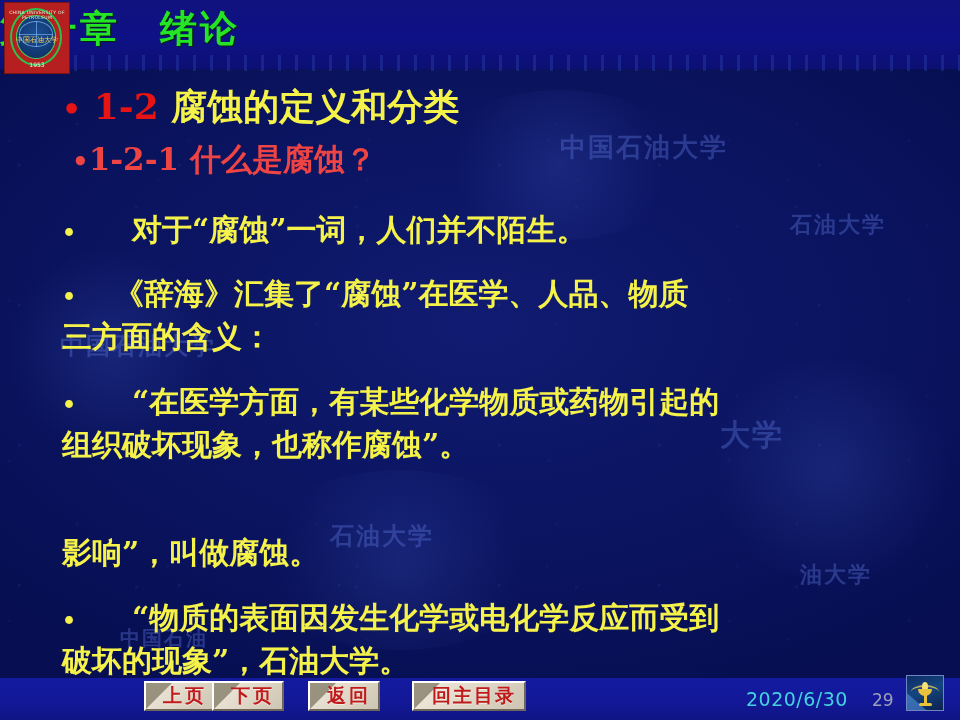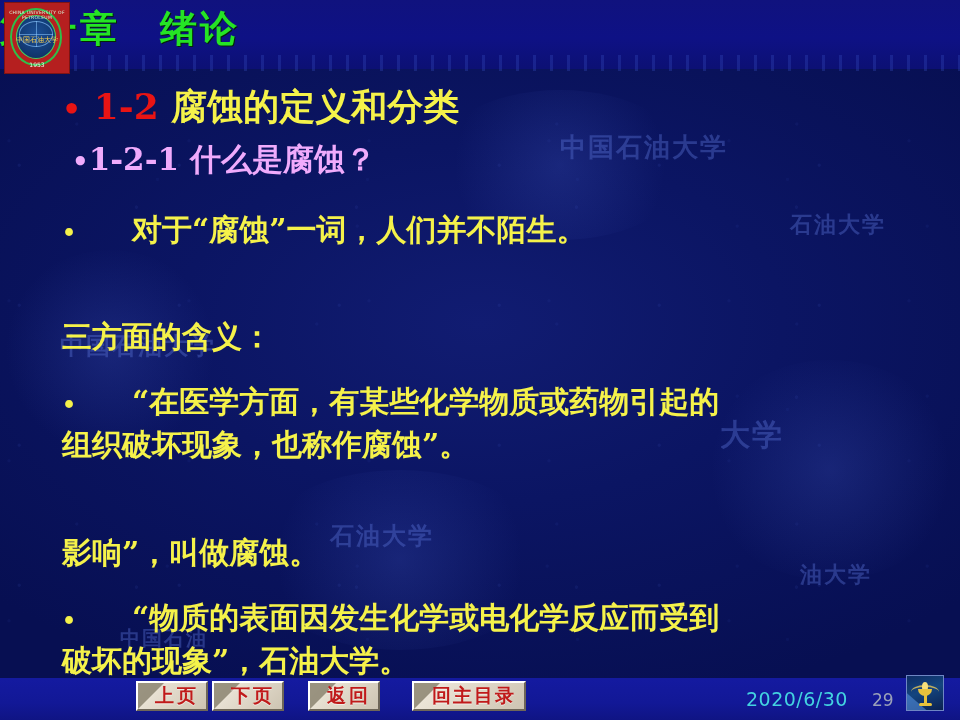--- a/index.html
+++ b/index.html
@@ -176,21 +176,21 @@
     font-size: 36px;
     font-weight: bold;
     color: #f5f24a;
   }
   .l-head1 .num { color: #e81414; }
   .l-head1 .bul  { color: #e81414; font-size: 30px; }
   .l-head2 {
     left: 72px; top: 72px;
     font-size: 31px;
     font-weight: bold;
-    color: #f0abfc;
+    color: #ef4444;
   }
   .l-head2 .bul { font-size: 26px; }
   .body-line {
     left: 62px;
     font-size: 30px;
     font-weight: bold;
     color: #f5f24a;
     letter-spacing: 0px;
   }
   .body-line .bul {
@@ -244,21 +244,21 @@
     justify-content: center;
     padding-left: 10px;
     box-sizing: border-box;
     color: #c01a1a;
     font-size: 19px;
     font-weight: bold;
     letter-spacing: 3px;
     font-family: "DejaVu Serif", "Liberation Serif", serif;
     text-shadow: 0 1px 0 rgba(255,255,255,0.5);
   }
-  #btn-prev { left: 136px; width: 72px; }
+  #btn-prev { left: 144px; width: 72px; }
   #btn-next { left: 212px; width: 72px; }
   #btn-back { left: 308px; width: 72px; }
   #btn-menu { left: 412px; width: 114px; }
   #btn-menu .lbl { letter-spacing: 2px; }
   #footer-date {
     position: absolute;
     left: 746px; top: 688px;
     font-size: 19px;
     color: #43d3e0;
     font-family: "DejaVu Sans", "Liberation Sans", sans-serif;
@@ -368,20 +368,23 @@
 
     <div class="line l-head2">
       <span class="bul">•</span><span class="num">1-2-1</span>
       <span>什么是腐蚀？</span>
     </div>
 
     <div class="line body-line p1">
       <span class="bul">•</span><span class="indent"></span><span>对于“腐蚀”一词，人们并不陌生。</span>
     </div>
 
+    <div class="line body-line p2">
+      <span class="bul">•</span><span class="indent" style="width:38px"></span><span>《辞海》汇集了“腐蚀”在医学、人品、物质</span>
+    </div>
     <div class="line body-line p2b">
       <span>三方面的含义：</span>
     </div>
 
     <div class="line body-line p3">
       <span class="bul">•</span><span class="indent"></span><span>“在医学方面，有某些化学物质或药物引起的</span>
     </div>
     <div class="line body-line p3b">
       <span>组织破坏现象，也称作腐蚀”。</span>
     </div>

